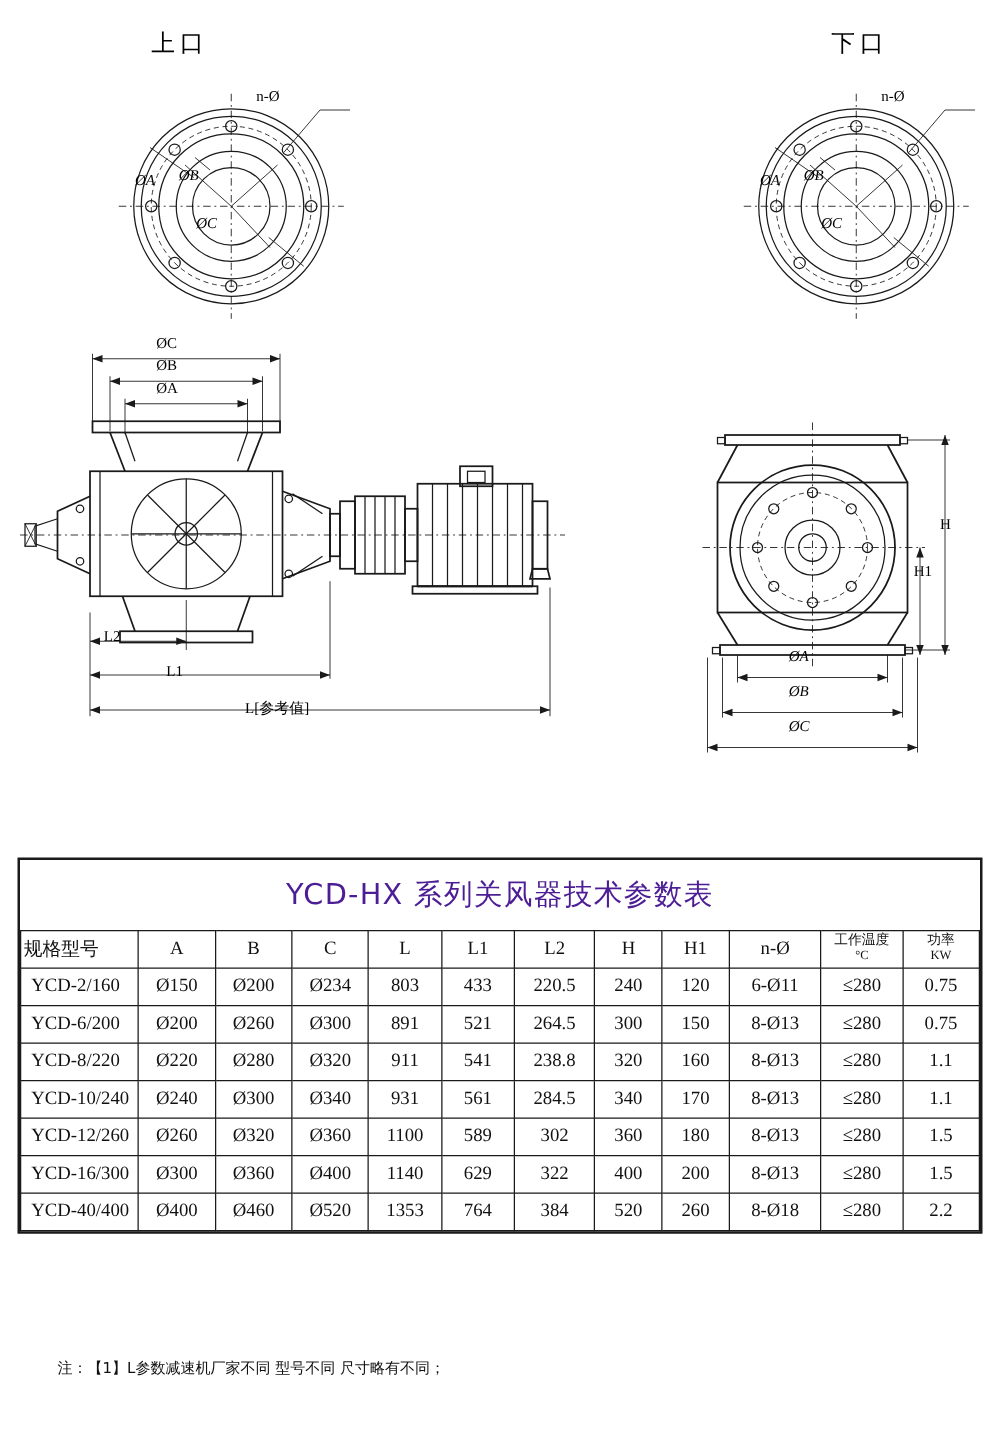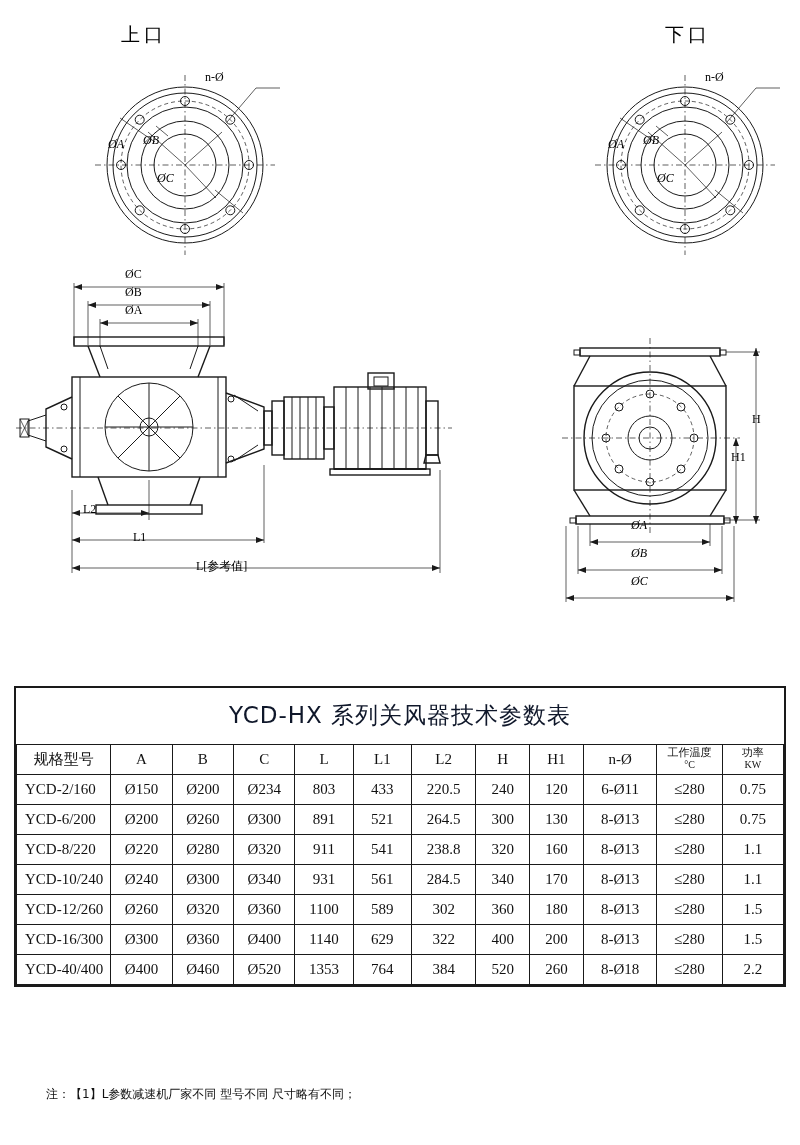--- a/index.html
+++ b/index.html
@@ -55,38 +55,38 @@
   table.spec {
     border-collapse: collapse;
     width: 100%;
     table-layout: fixed;
   }
   table.spec caption {
     font-family: "DejaVu Sans", sans-serif;
     font-size: 23px;
     letter-spacing: 1px;
     padding: 12px 0 13px 0;
-    color: #0f172a;
+    color: #4c1d95;
   }
   table.spec th, table.spec td {
     border: 1px solid #1a1a1a;
     text-align: center;
     font-size: 15px;
     font-family: "Liberation Serif", serif;
     height: 29px;
     padding: 0 2px;
     color: #111;
   }
   table.spec th { font-weight: normal; }
   table.spec td.model,
   table.spec th.model {
     text-align: left;
     padding-left: 8px;
   }
-  table.spec th.model { text-align: center; padding-left: 2px; }
+  table.spec th.model { text-align: left; padding-left: 2px; }
   .hdr-cjk { font-family: "DejaVu Sans", sans-serif; font-size: 14px; }
   .hdr-stack {
     display: flex;
     flex-direction: column;
     align-items: center;
     justify-content: center;
     line-height: 1.05;
   }
   .hdr-stack .big { font-family: Liberation Mono, monospace; font-size: 11px; }
   .hdr-stack .small { font-family: "Liberation Serif", serif; font-size: 10px; }
@@ -429,21 +429,21 @@
         </tr>
         <tr>
           <td class="model">YCD-6/200</td>
           <td>Ø200</td>
           <td>Ø260</td>
           <td>Ø300</td>
           <td>891</td>
           <td>521</td>
           <td>264.5</td>
           <td>300</td>
-          <td>130</td>
+          <td>150</td>
           <td>8-Ø13</td>
           <td>≤280</td>
           <td>0.75</td>
         </tr>
         <tr>
           <td class="model">YCD-8/220</td>
           <td>Ø220</td>
           <td>Ø280</td>
           <td>Ø320</td>
           <td>911</td>

